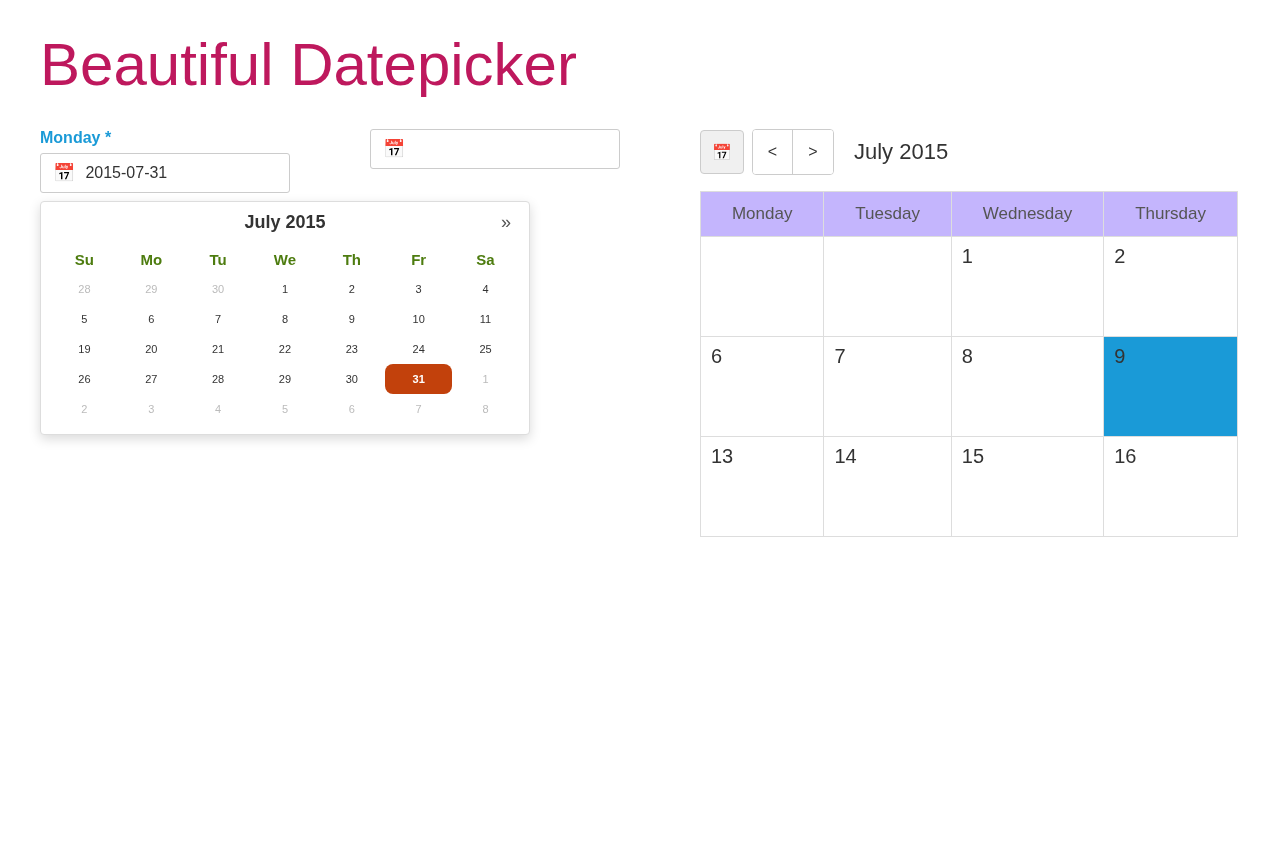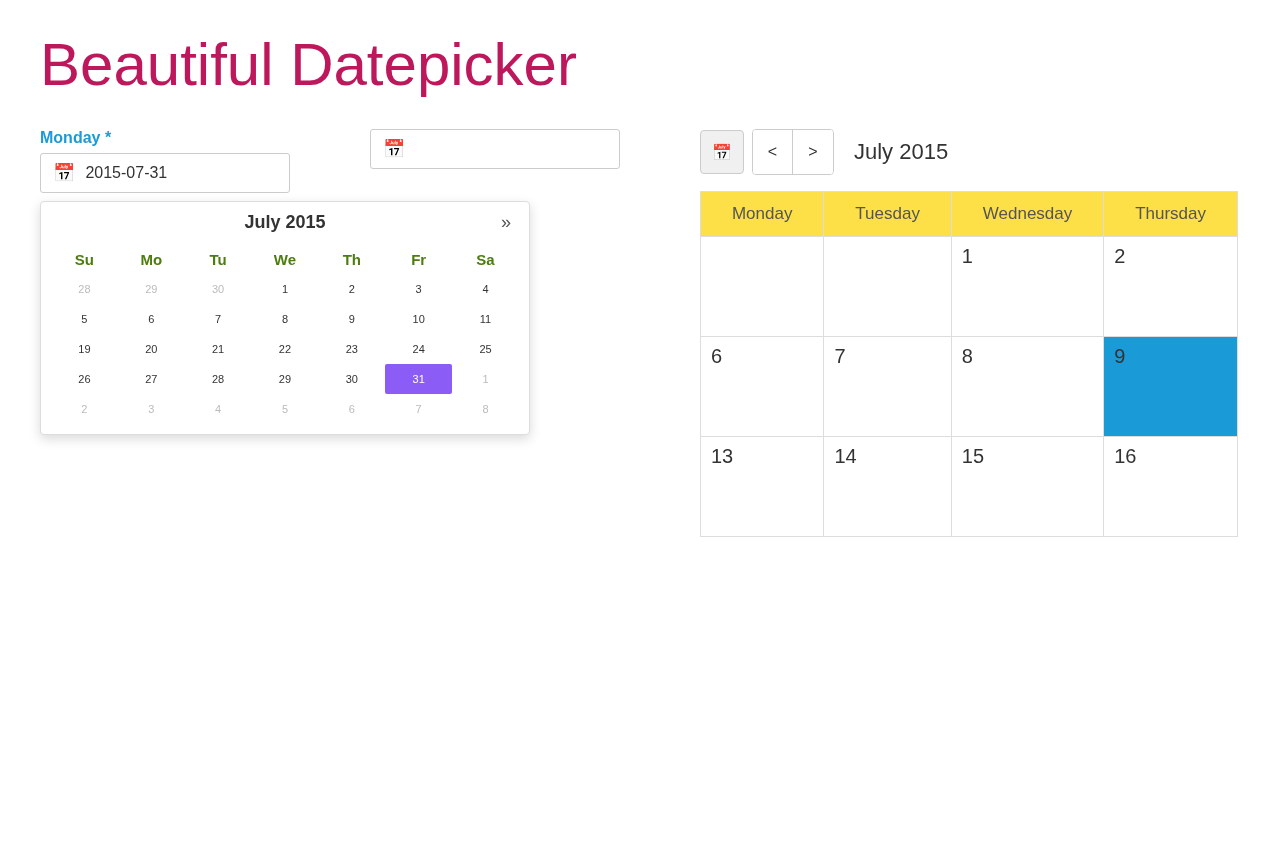--- a/index.html
+++ b/index.html
@@ -137,24 +137,24 @@
       cursor: pointer;
       color: #333;
       border-radius: 4px;
     }
 
     .dp-grid td.other-month {
       color: #bbb;
     }
 
     .dp-grid td.selected {
-      background: #8b5cf6;
+      background: #c2410c;
       color: #fff;
-      border-radius: 2px;
-      font-weight: normal;
+      border-radius: 8px;
+      font-weight: bold;
     }
 
     
     .cal-controls {
       display: flex;
       align-items: center;
       gap: 8px;
       margin-bottom: 16px;
     }
 
@@ -210,21 +210,21 @@
       border-collapse: collapse;
     }
 
     .big-calendar th {
       text-align: center;
       font-size: 17px;
       color: #555;
       font-weight: normal;
       border: 1px solid #ddd;
       padding: 12px 8px;
-      background: #fde047;
+      background: #c4b5fd;
     }
 
     .big-calendar td {
       border: 1px solid #ddd;
       vertical-align: top;
       width: 14.28%;
       height: 100px;
       padding: 8px 10px;
       font-size: 20px;
       color: #333;

